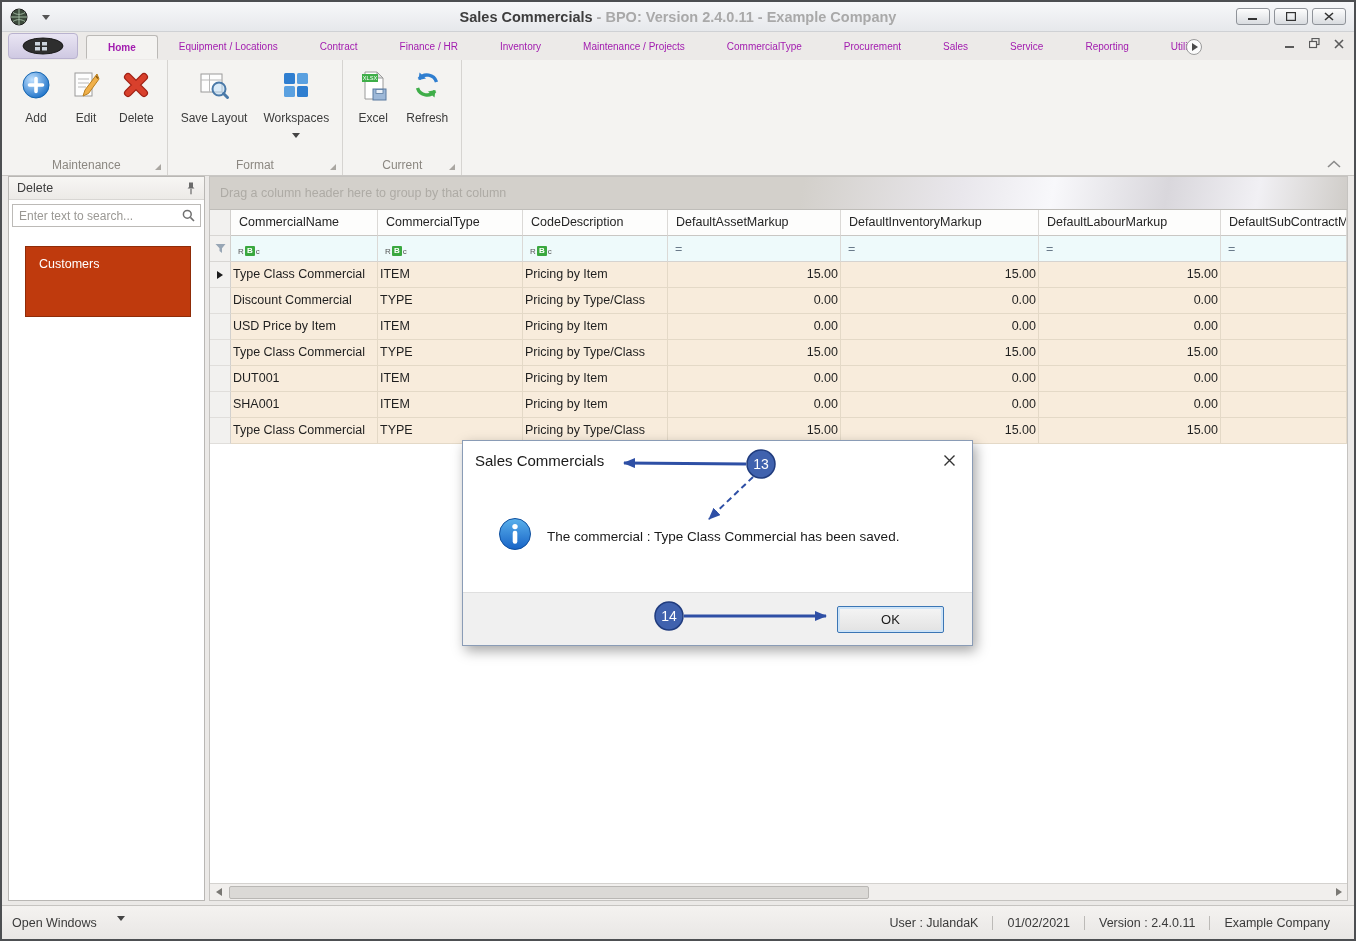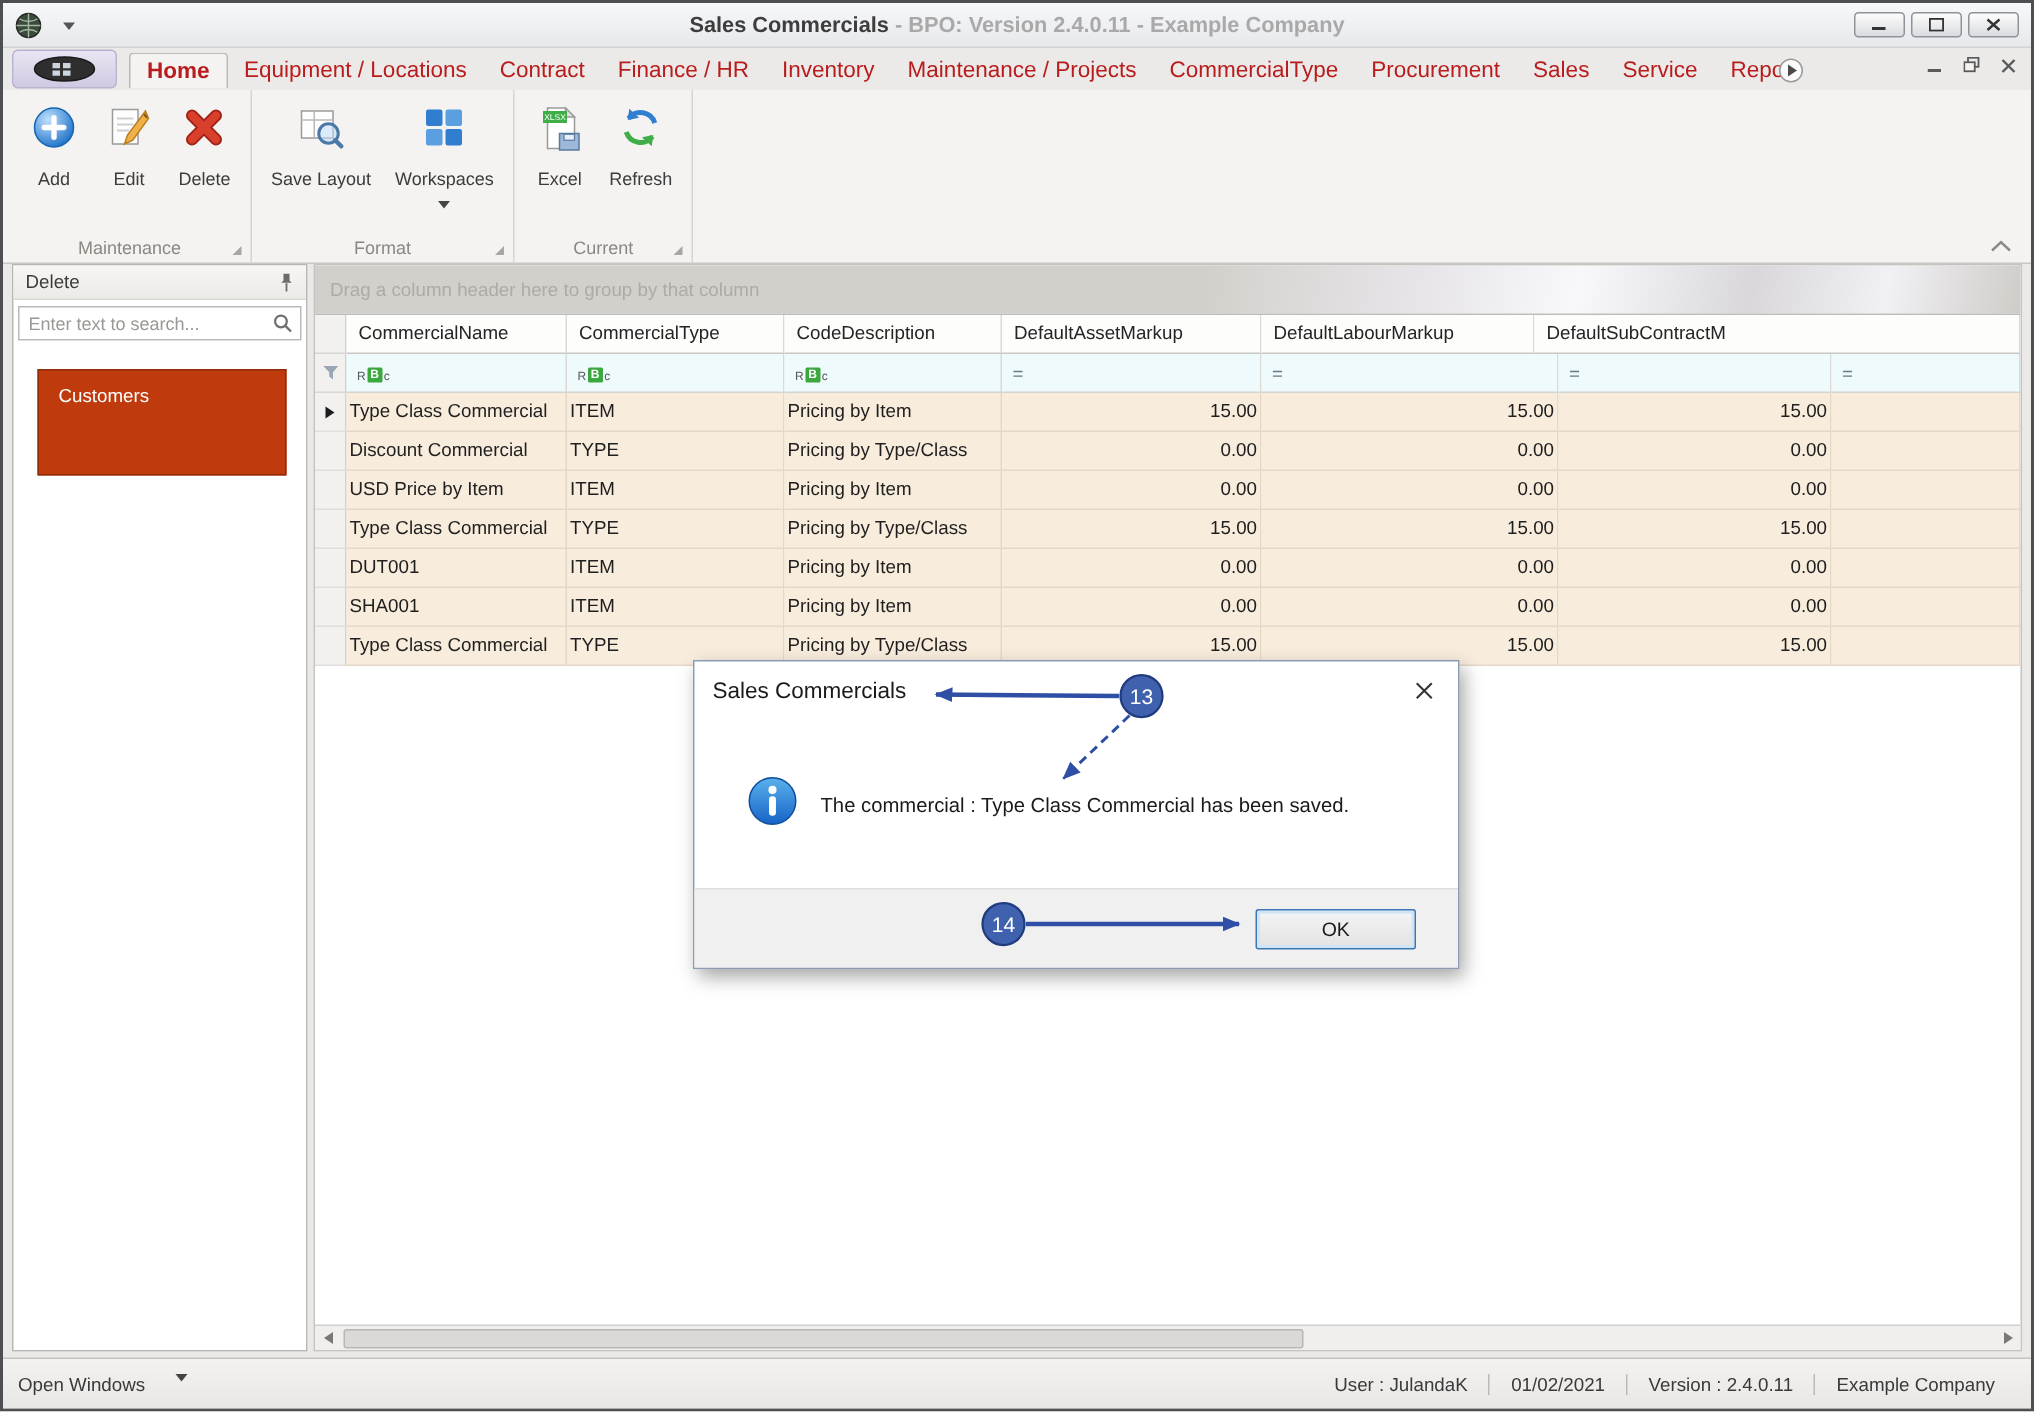--- a/index.html
+++ b/index.html
@@ -22,21 +22,21 @@
   .wbtns{margin-left:auto;display:flex;gap:4px;z-index:2;}
   .wbtn{width:34px;height:17px;border:1px solid #8f9399;border-radius:3px;
     background:linear-gradient(#fdfdfd,#d9dce0);display:inline-flex;align-items:center;justify-content:center;cursor:default;}
   
   .tabrow{position:absolute;top:30px;left:0;right:0;height:28px;background:#eceae8;
     display:flex;align-items:flex-end;padding-left:6px;}
   .orbwrap{width:70px;height:26px;margin-bottom:1px;border-radius:4px;
     background:linear-gradient(#e9e5f3,#cfc9e2);border:1px solid #b9b2cf;
     display:flex;align-items:center;justify-content:center;margin-right:8px;}
   .rtabs{display:flex;max-width:1104px;overflow:hidden;white-space:nowrap;height:25px;}
-  .rtab{height:24px;line-height:24px;padding:0 11px;font-size:15px;color:#b91c1c;cursor:default;flex:0 0 auto;}
+  .rtab{height:24px;line-height:24px;padding:0 21px;font-size:10px;color:#a21caf;cursor:default;flex:0 0 auto;}
   .rtab.active{background:#f4f3f1;border:1px solid #bbb9b6;border-bottom-color:#f4f3f1;
     border-radius:3px 3px 0 0;font-weight:bold;}
   .tabscroll{position:absolute;right:152px;top:7px;width:16px;height:16px;border:1px solid #9a9a9a;
     border-radius:50%;background:#fbfbfb;display:flex;align-items:center;justify-content:center;}
   .tabscroll i{width:0;height:0;border-top:4px solid transparent;border-bottom:4px solid transparent;
     border-left:6px solid #4a4a4a;display:block;margin-left:2px;}
   .ribbon-wbtns{position:absolute;right:10px;top:6px;display:flex;gap:14px;align-items:center;}
   .ribbon-wbtns span{display:inline-flex;}
   
   .toolbar{position:absolute;top:58px;left:0;right:0;height:116px;background:#f4f3f1;
@@ -333,20 +333,21 @@
     <div class="gridpanel">
       <div class="groupbar">
         <span>Drag a column header here to group by that column</span>
       </div>
       <div id="gridhead" class="gridrow">
           <div class="icell"></div>
           <div class="hcell" style="width: 147px;">CommercialName</div>
           <div class="hcell" style="width: 145px;">CommercialType</div>
           <div class="hcell" style="width: 145px;">CodeDescription</div>
           <div class="hcell" style="width: 173px;">DefaultAssetMarkup</div>
+          <div class="hcell" style="width: 198px;">DefaultInventoryMarkup</div>
           <div class="hcell" style="width: 182px;">DefaultLabourMarkup</div>
           <div class="hcell flexcell">DefaultSubContractM</div>
         </div>
       <div id="gridfilter" class="gridrow">
           <div class="icell">
             <svg width="11" height="11" viewBox="0 0 11 11">
               <path d="M0.5 1h10L7 5.2V10L4.5 8V5.2Z" fill="#98a6b5"></path>
             </svg>
           </div>
           <div class="fcell" style="width: 147px;">

